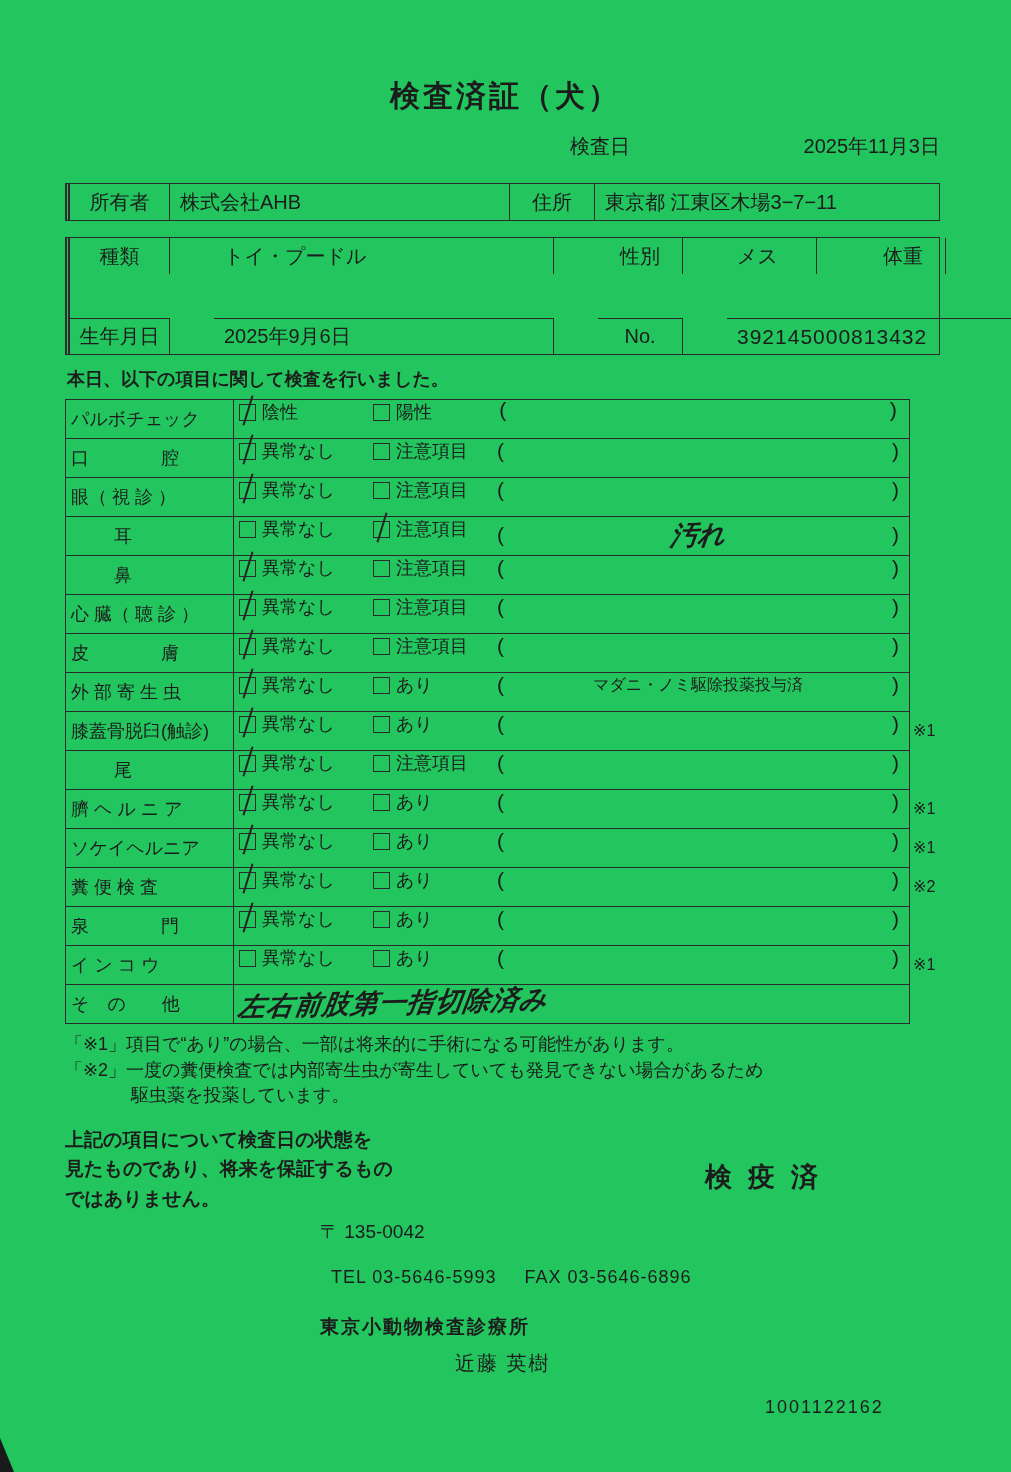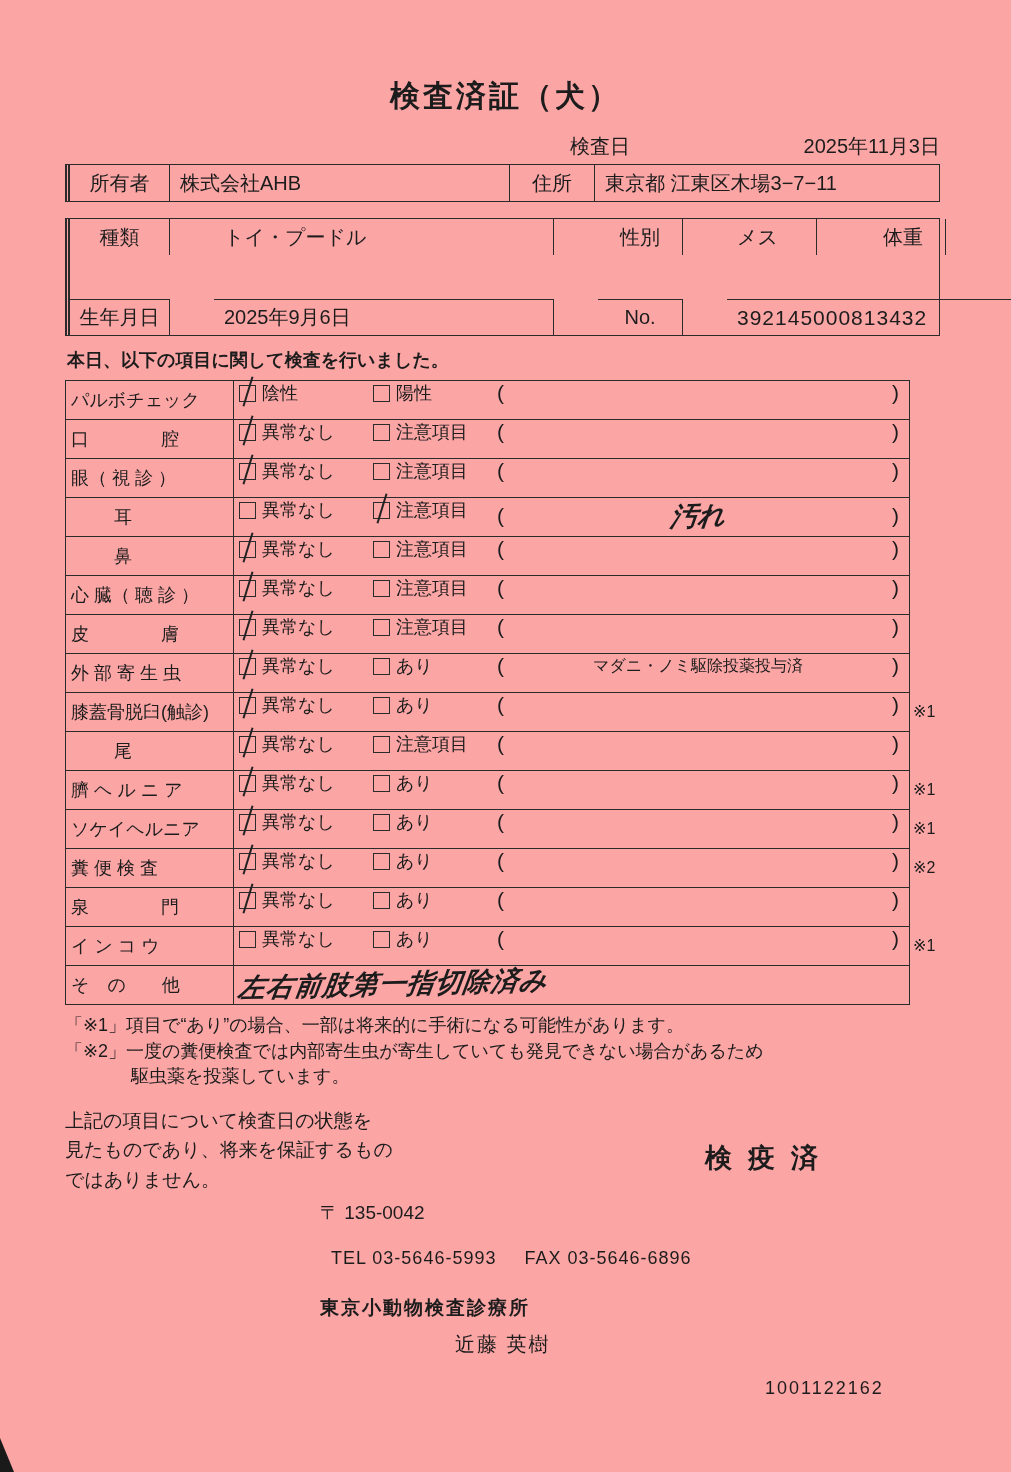--- a/index.html
+++ b/index.html
@@ -1,32 +1,32 @@
 <!DOCTYPE html>
 <html><head>
 <meta charset="utf-8">
 <style>
   html,body { margin:0; padding:0; background:#e8e8e6; }
   .page {
     position:relative;
     width:1011px; height:1472px;
     margin:0 auto;
-    background:#fca5a5;
+    background:#22c55e;
     font-family:"Liberation Sans","DejaVu Sans",sans-serif;
     color:#1c1c1c;
     overflow:hidden;
   }
   .inner { padding:56px 65px 0 65px; }
 
   .title {
     text-align:center; font-size:30px; font-weight:700;
     letter-spacing:3px; margin:20px 0 16px 0;
   }
 
-  .date-row { position:relative; width:875px; height:28px; margin-bottom:3px; font-size:20px; }
+  .date-row { position:relative; width:875px; height:28px; margin-bottom:22px; font-size:20px; }
   .date-label { position:absolute; left:505px; top:0; }
   .date-value { position:absolute; right:0; top:0; }
 
   
   .tbl {
     width:875px; box-sizing:border-box;
     border:1.6px solid #2b2b2b;
     border-left:5px double #2b2b2b;
     display:grid;
   }
@@ -51,21 +51,21 @@
   .itable {
     width:845px; box-sizing:border-box;
     border:1.6px solid #2b2b2b;
   }
   .irow {
     position:relative;
     display:flex; align-items:stretch;
     height:38px;
     border-top:1.6px solid #2b2b2b;
   }
-  .irow:first-child { border-top:none; }
+  .irow:first-child { border-top:none;font-family:Liberation Mono, monospace; }
   .lbl {
     box-sizing:border-box;
     width:168px; flex:none;
     border-right:1.6px solid #2b2b2b;
     display:flex; align-items:center;
     padding:0 5px; font-size:18px;
     white-space:nowrap; overflow:hidden;
   }
   .lbl.indent { padding-left:48px; }
   .content { flex:1; display:flex; align-items:flex-start; padding-left:5px; }
@@ -101,21 +101,21 @@
     letter-spacing:1px;
     transform:skewX(-9deg) rotate(-1.5deg);
     white-space:nowrap;
   }
 
   .footnotes { margin-top:8px; font-size:18px; line-height:1.42; }
   .footnotes .fline { white-space:nowrap; }
   .footnotes .fline.ind { padding-left:66px; }
 
   .disc-row { display:flex; margin-top:16px; }
-  .disclaimer { width:400px; flex:none; font-size:19px; font-weight:400; line-height:1.55; }
+  .disclaimer { width:400px; flex:none; font-size:19px; font-weight:700; line-height:1.55; }
   .stamp {
     margin-left:240px; margin-top:34px;
     font-size:27px; font-weight:600; letter-spacing:16px; white-space:nowrap;
   }
 
   .postal { margin:6px 0 0 255px; font-size:19px; display:flex; gap:34px; white-space:nowrap;flex-direction:column; }
   .telfax { margin:22px 0 0 266px; font-size:18px; display:flex; gap:28px; letter-spacing:1px; white-space:nowrap; }
   .clinic { margin:26px 0 0 255px; font-size:19px; font-weight:600; letter-spacing:2px; }
   .vet    { margin:10px 0 0 390px; font-size:20px; letter-spacing:2px; }
   .serial { margin:20px 0 0 700px; font-size:18px; letter-spacing:2px; }

